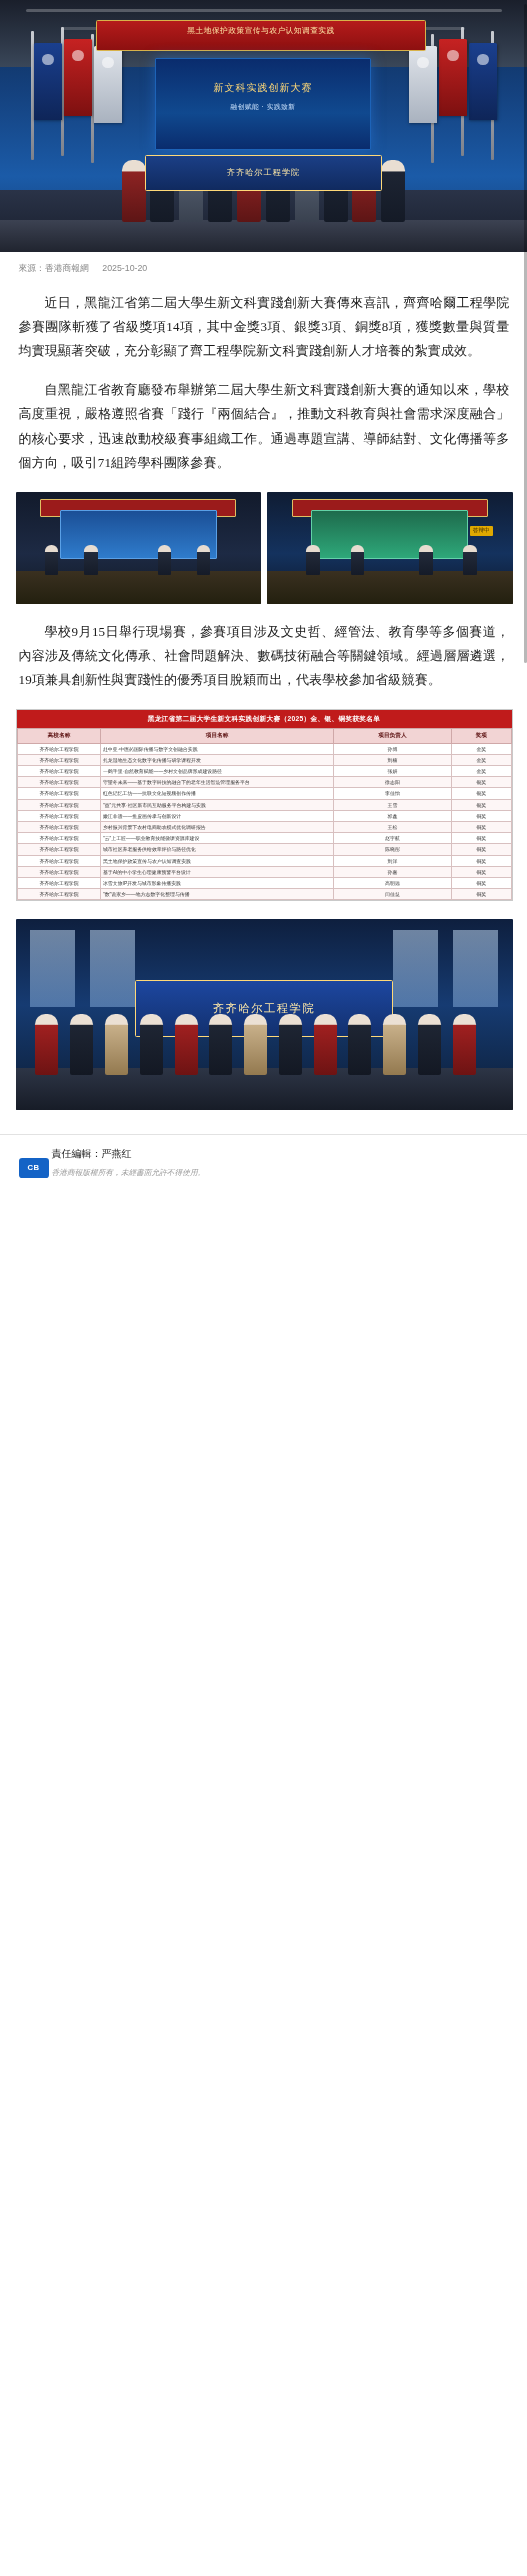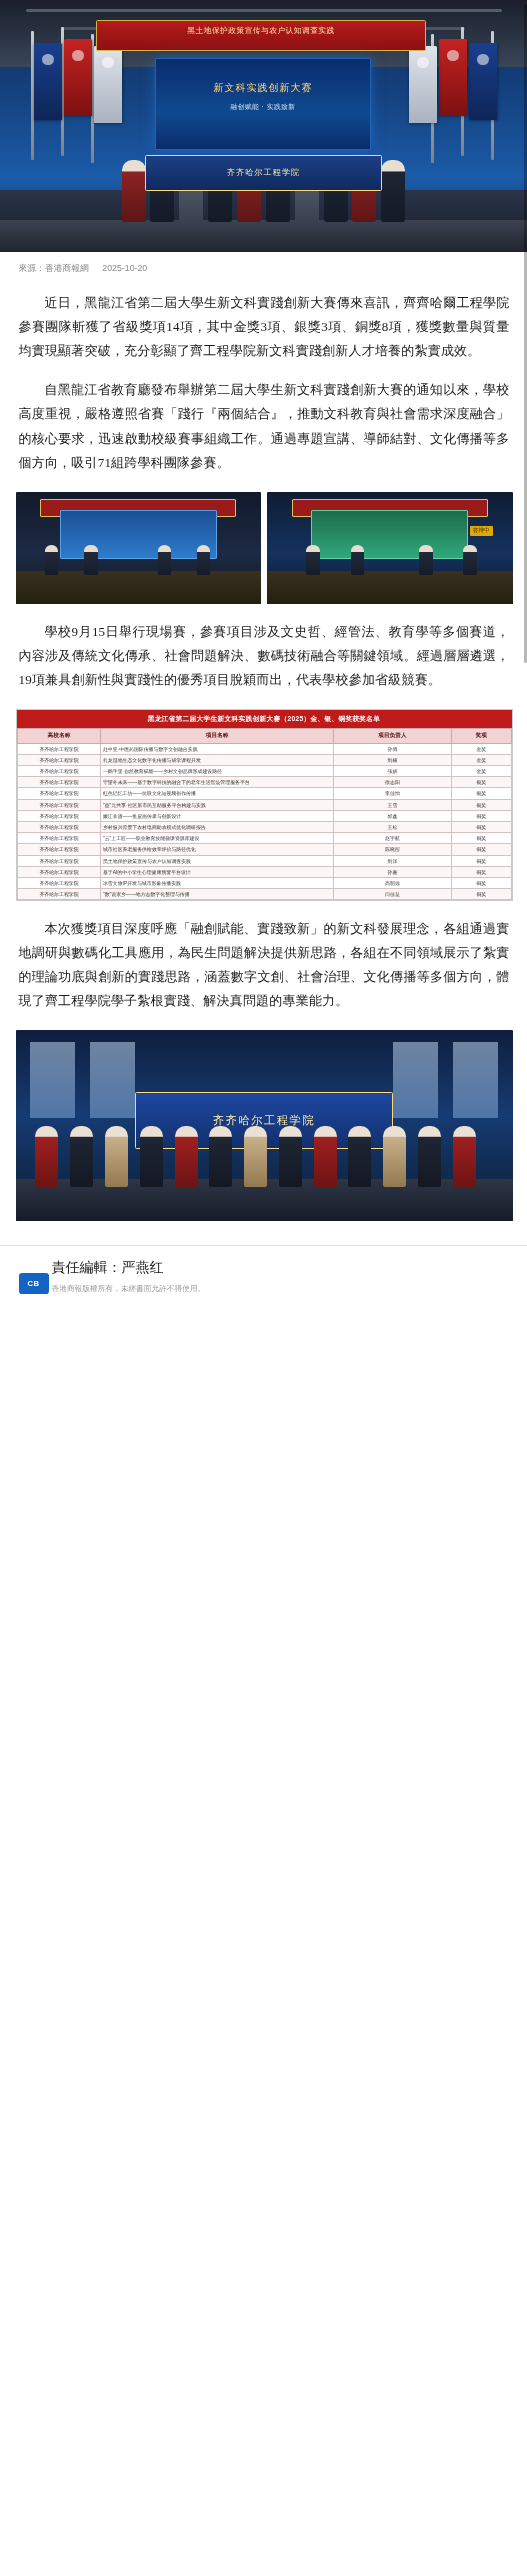--- a/index.html
+++ b/index.html
@@ -295,28 +295,29 @@
     color: #fff;
     font-size: 7.7px;
     font-weight: bold;
     letter-spacing: 0.5px;
     display: flex; align-items: center; justify-content: center;
     font-family: "Liberation Sans", sans-serif;
     flex: none;
   }
   .footer-text { font-family: "Liberation Sans", sans-serif; }
   .editor {
-    font-size: 14px;
+    font-size: 10px;
     color: #222;
     margin-top: 1px;
   }
   .copyright {
     font-size: 7.7px;
     color: #9a9a9a;
     margin-top: 7.2px;
+    font-style: italic;
   }
 
   
   .scrollbar {
     position: absolute;
     right: 1px; top: 0;
     width: 3.1px; height: 100%;
     background: transparent;
   }
   .scrollbar-thumb {
@@ -498,21 +499,20 @@
           <tr>
             <td class="col-1">齐齐哈尔工程学院</td>
             <td class="col-2 left">"数"说家乡——地方志数字化整理与传播</td>
             <td class="col-3">闫佳慧</td>
             <td class="col-4">铜奖</td>
           </tr>
         </tbody>
     </table>
   </div>
 
-  <p class="para">本次獲獎項目深度呼應「融創賦能、實踐致新」的新文科發展理念，各組通過實地調研與數碼化工具應用，為民生問題解決提供新思路，各組在不同領域展示了紮實的理論功底與創新的實踐思路，涵蓋數字文創、社會治理、文化傳播等多個方向，體現了齊工程學院學子紮根實踐、解決真問題的專業能力。</p>
 
   <div class="wide-photo">
     <div class="wp-window" style="left:3%;"></div>
     <div class="wp-window" style="left:15%;"></div>
     <div class="wp-window" style="right:15%;"></div>
     <div class="wp-window" style="right:3%;"></div>
 
     <div class="wp-banner">齐齐哈尔工程学院</div>
     <div class="wp-floor"></div>
 

